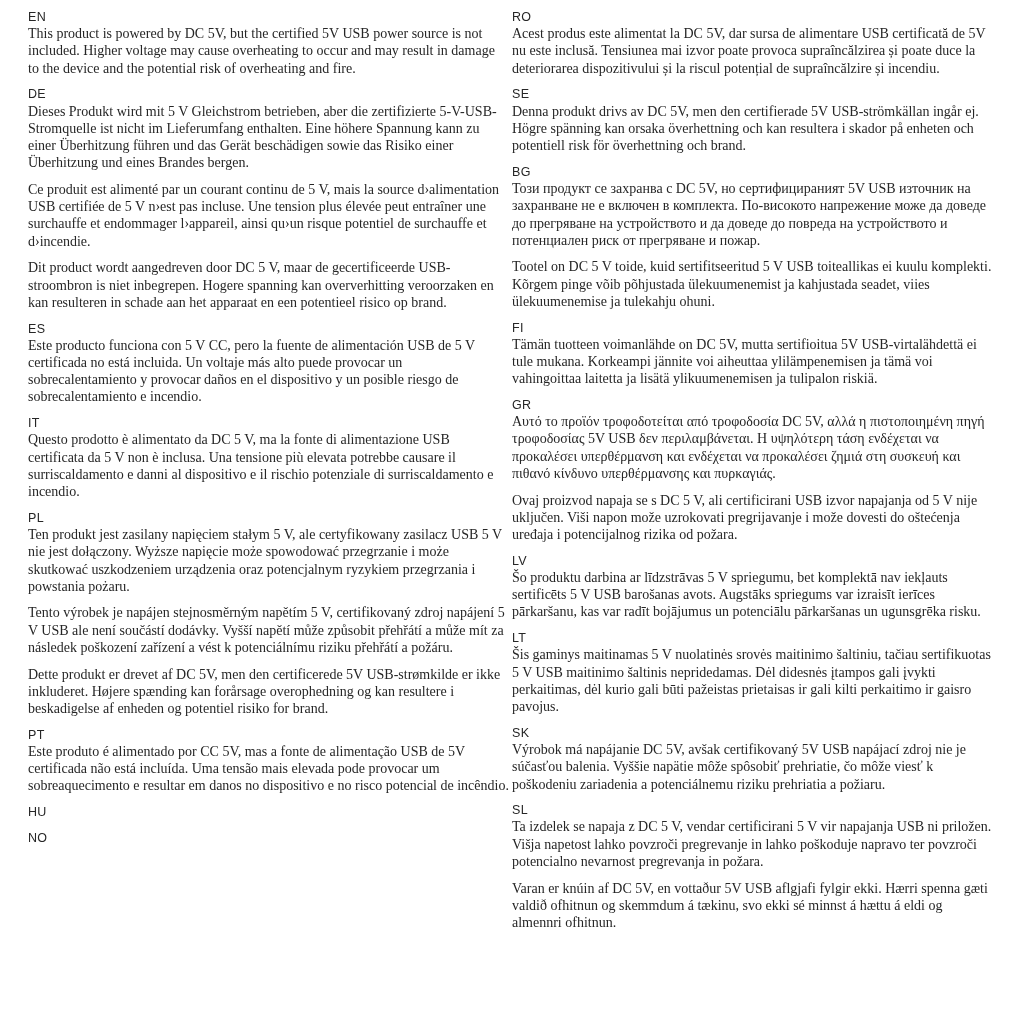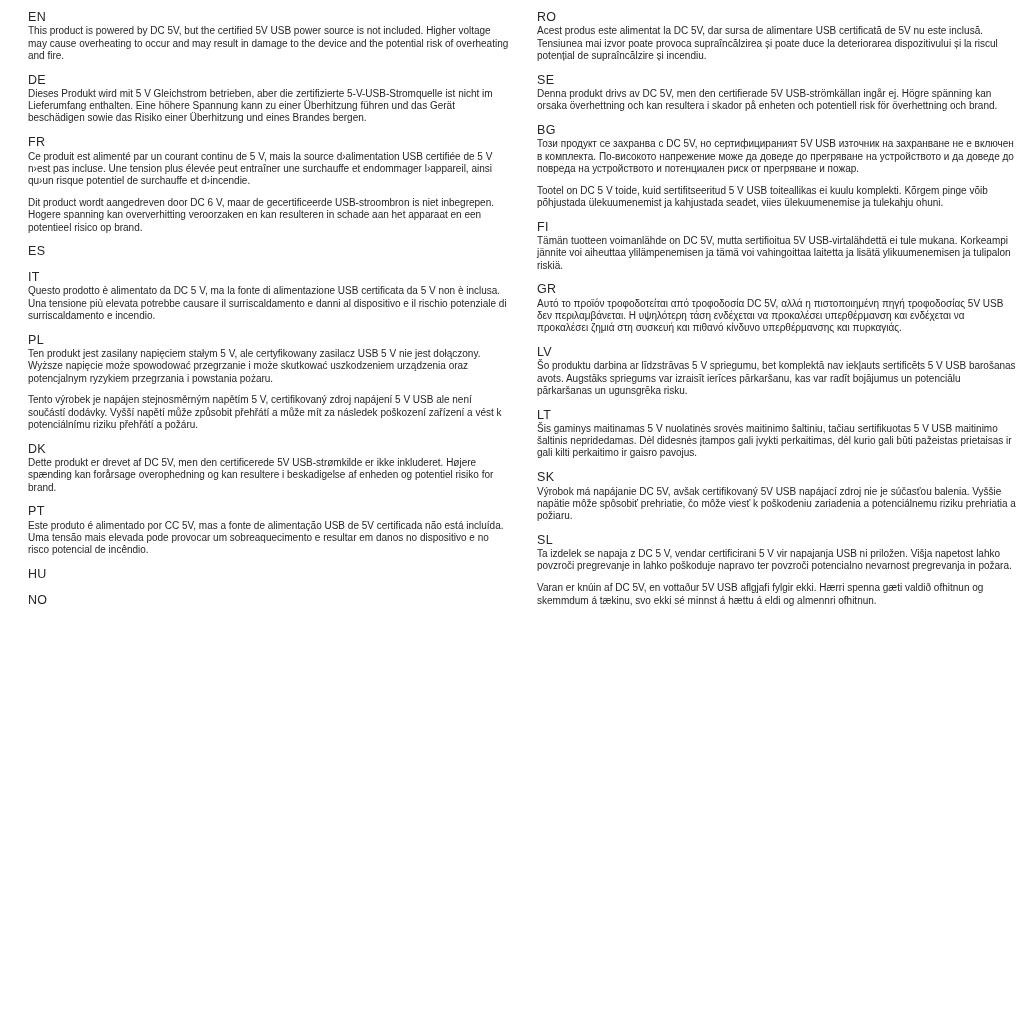--- a/index.html
+++ b/index.html
@@ -6,76 +6,76 @@
   html, body { background: #ffffff; }
   body {
     width: 1024px;
     height: 1024px;
     font-family: "Liberation Sans", "DejaVu Sans", sans-serif;
     color: #262626;
     overflow: hidden;
   }
   .page {
     display: flex;
-    gap: 28px;
+    gap: 3px;
     padding: 9px 20px 8px 28px;
     width: 1024px;
     height: 1024px;
   }
   .col { width: 481px; flex: 0 0 481px; }
   .lang-section { margin-bottom: 9.5px; }
   .lang-code {
     font-size: 12.5px;
     font-weight: 400;
     line-height: 1.3;
     letter-spacing: 0.3px;
   }
   .lang-text {
-    font-size: 10px;
+    font-size: 14px;
     font-weight: 400;
     line-height: 1.23;
+    font-family: Liberation Serif, serif;
   }
 </style>
 </head>
 <body>
 
 <div class="page">
 
   <div class="col">
     <section class="lang-section">
       <h2 class="lang-code">EN</h2>
       <p class="lang-text">This product is powered by DC 5V, but the certified 5V USB power source is not included. Higher voltage may cause overheating to occur and may result in damage to the device and the potential risk of overheating and fire.</p>
     </section>
     <section class="lang-section">
       <h2 class="lang-code">DE</h2>
       <p class="lang-text">Dieses Produkt wird mit 5 V Gleichstrom betrieben, aber die zertifizierte 5-V-USB-Stromquelle ist nicht im Lieferumfang enthalten. Eine höhere Spannung kann zu einer Überhitzung führen und das Gerät beschädigen sowie das Risiko einer Überhitzung und eines Brandes bergen.</p>
     </section>
     <section class="lang-section">
-      <h2 class="lang-code">FR</h2>
       <p class="lang-text">Ce produit est alimenté par un courant continu de 5 V, mais la source d›alimentation USB certifiée de 5 V n›est pas incluse. Une tension plus élevée peut entraîner une surchauffe et endommager l›appareil, ainsi qu›un risque potentiel de surchauffe et d›incendie.</p>
     </section>
     <section class="lang-section">
-      <p class="lang-text">Dit product wordt aangedreven door DC 6 V, maar de gecertificeerde USB-stroombron is niet inbegrepen. Hogere spanning kan oververhitting veroorzaken en kan resulteren in schade aan het apparaat en een potentieel risico op brand.</p>
+      <p class="lang-text">Dit product wordt aangedreven door DC 5 V, maar de gecertificeerde USB-stroombron is niet inbegrepen. Hogere spanning kan oververhitting veroorzaken en kan resulteren in schade aan het apparaat en een potentieel risico op brand.</p>
     </section>
     <section class="lang-section">
       <h2 class="lang-code">ES</h2>
+      <p class="lang-text">Este producto funciona con 5 V CC, pero la fuente de alimentación USB de 5 V certificada no está incluida. Un voltaje más alto puede provocar un sobrecalentamiento y provocar daños en el dispositivo y un posible riesgo de sobrecalentamiento e incendio.</p>
     </section>
     <section class="lang-section">
       <h2 class="lang-code">IT</h2>
       <p class="lang-text">Questo prodotto è alimentato da DC 5 V, ma la fonte di alimentazione USB certificata da 5 V non è inclusa. Una tensione più elevata potrebbe causare il surriscaldamento e danni al dispositivo e il rischio potenziale di surriscaldamento e incendio.</p>
     </section>
     <section class="lang-section">
       <h2 class="lang-code">PL</h2>
       <p class="lang-text">Ten produkt jest zasilany napięciem stałym 5 V, ale certyfikowany zasilacz USB 5 V nie jest dołączony. Wyższe napięcie może spowodować przegrzanie i może skutkować uszkodzeniem urządzenia oraz potencjalnym ryzykiem przegrzania i powstania pożaru.</p>
     </section>
     <section class="lang-section">
       <p class="lang-text">Tento výrobek je napájen stejnosměrným napětím 5 V, certifikovaný zdroj napájení 5 V USB ale není součástí dodávky. Vyšší napětí může způsobit přehřátí a může mít za následek poškození zařízení a vést k potenciálnímu riziku přehřátí a požáru.</p>
     </section>
     <section class="lang-section">
-      <h2 class="lang-code">DK</h2>
       <p class="lang-text">Dette produkt er drevet af DC 5V, men den certificerede 5V USB-strømkilde er ikke inkluderet. Højere spænding kan forårsage overophedning og kan resultere i beskadigelse af enheden og potentiel risiko for brand.</p>
     </section>
     <section class="lang-section">
       <h2 class="lang-code">PT</h2>
       <p class="lang-text">Este produto é alimentado por CC 5V, mas a fonte de alimentação USB de 5V certificada não está incluída. Uma tensão mais elevada pode provocar um sobreaquecimento e resultar em danos no dispositivo e no risco potencial de incêndio.</p>
     </section>
     <section class="lang-section">
       <h2 class="lang-code">HU</h2>
     </section>
     <section class="lang-section">
@@ -101,20 +101,21 @@
     </section>
     <section class="lang-section">
       <h2 class="lang-code">FI</h2>
       <p class="lang-text">Tämän tuotteen voimanlähde on DC 5V, mutta sertifioitua 5V USB-virtalähdettä ei tule mukana. Korkeampi jännite voi aiheuttaa ylilämpenemisen ja tämä voi vahingoittaa laitetta ja lisätä ylikuumenemisen ja tulipalon riskiä.</p>
     </section>
     <section class="lang-section">
       <h2 class="lang-code">GR</h2>
       <p class="lang-text">Αυτό το προϊόν τροφοδοτείται από τροφοδοσία DC 5V, αλλά η πιστοποιημένη πηγή τροφοδοσίας 5V USB δεν περιλαμβάνεται. Η υψηλότερη τάση ενδέχεται να προκαλέσει υπερθέρμανση και ενδέχεται να προκαλέσει ζημιά στη συσκευή και πιθανό κίνδυνο υπερθέρμανσης και πυρκαγιάς.</p>
     </section>
     <section class="lang-section">
+      <p class="lang-text">Ovaj proizvod napaja se s DC 5 V, ali certificirani USB izvor napajanja od 5 V nije uključen. Viši napon može uzrokovati pregrijavanje i može dovesti do oštećenja uređaja i potencijalnog rizika od požara.</p>
     </section>
     <section class="lang-section">
       <h2 class="lang-code">LV</h2>
       <p class="lang-text">Šo produktu darbina ar līdzstrāvas 5 V spriegumu, bet komplektā nav iekļauts sertificēts 5 V USB barošanas avots. Augstāks spriegums var izraisīt ierīces pārkaršanu, kas var radīt bojājumus un potenciālu pārkaršanas un ugunsgrēka risku.</p>
     </section>
     <section class="lang-section">
       <h2 class="lang-code">LT</h2>
       <p class="lang-text">Šis gaminys maitinamas 5 V nuolatinės srovės maitinimo šaltiniu, tačiau sertifikuotas 5 V USB maitinimo šaltinis nepridedamas. Dėl didesnės įtampos gali įvykti perkaitimas, dėl kurio gali būti pažeistas prietaisas ir gali kilti perkaitimo ir gaisro pavojus.</p>
     </section>
     <section class="lang-section">

